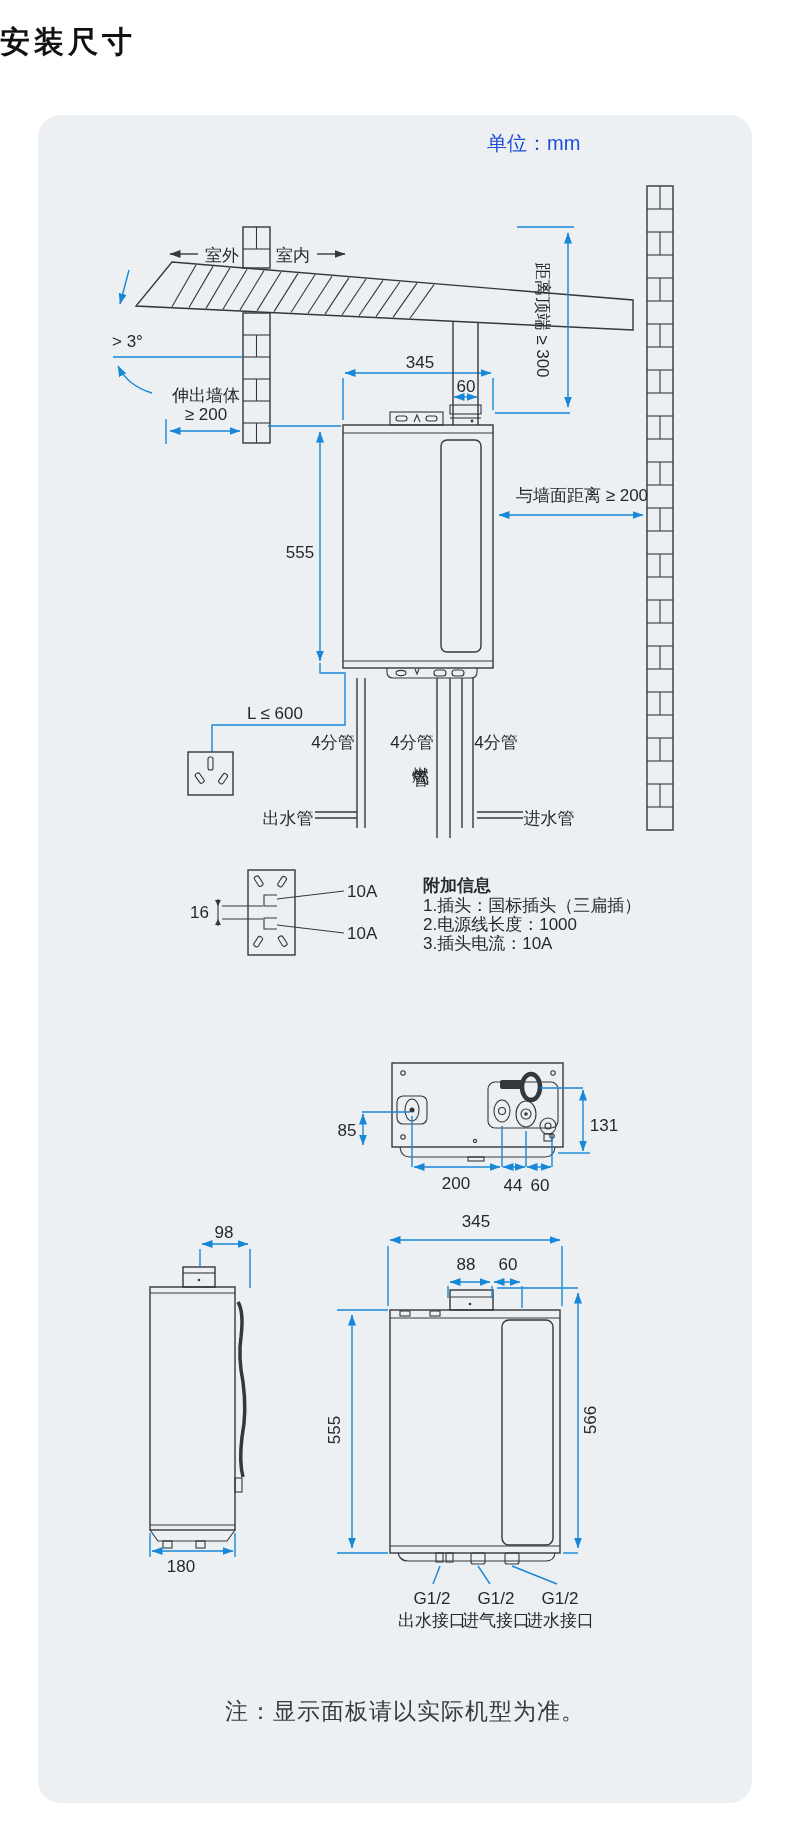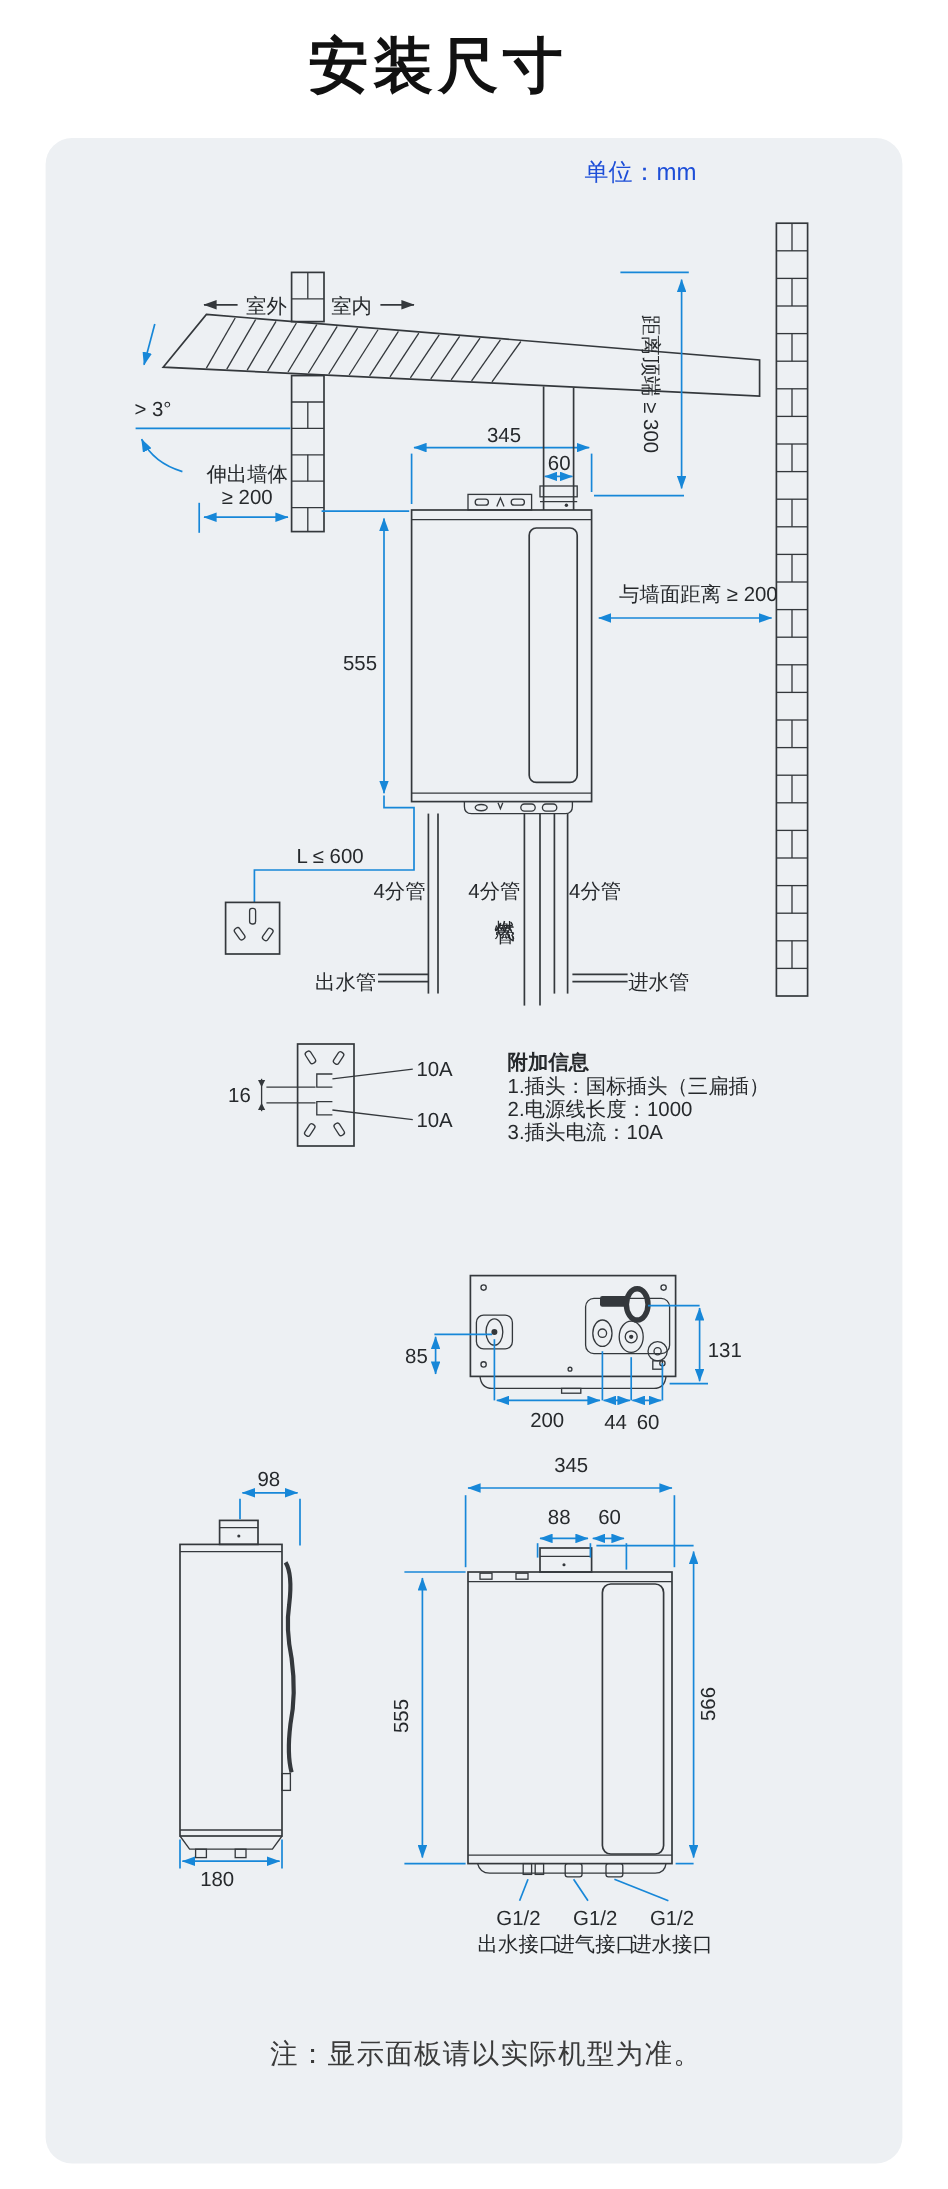--- a/index.html
+++ b/index.html
@@ -1,18 +1,18 @@
 <!DOCTYPE html>
 <html><head>
 <meta charset="utf-8">
 <style>
   html,body{margin:0;padding:0;background:#fff;}
   body{width:790px;height:1824px;position:relative;font-family:"Liberation Sans",sans-serif;}
-  .page-title{position:absolute;top:22px;left:0;width:730px;text-align:center;
-    font-size:50px;font-weight:bold;color:#111;letter-spacing:4px;}
+  .page-title{position:absolute;top:22px;left:0;width:730px;text-align:left;
+    font-size:30px;font-weight:bold;color:#111;letter-spacing:4px;}
   .card{position:absolute;left:38px;top:115px;width:714px;height:1688px;
     background:#edf0f3;border-radius:22px;}
   .unit-label{position:absolute;left:487px;top:130px;font-size:20px;color:#1d4ed8;font-weight:500;}
   .vtext{position:absolute;writing-mode:vertical-rl;text-orientation:upright;
     font-size:17px;color:#26292c;letter-spacing:2px;}
   .note{position:absolute;left:0;top:1696px;width:790px;text-align:center;
     font-size:23px;color:#3a3a3a;letter-spacing:1px;margin-left:10px;}
   svg{position:absolute;left:0;top:0;}
   svg text{font-family:"Liberation Sans",sans-serif;font-size:17px;fill:#26292c;}
   svg text.bold{font-weight:bold;}

